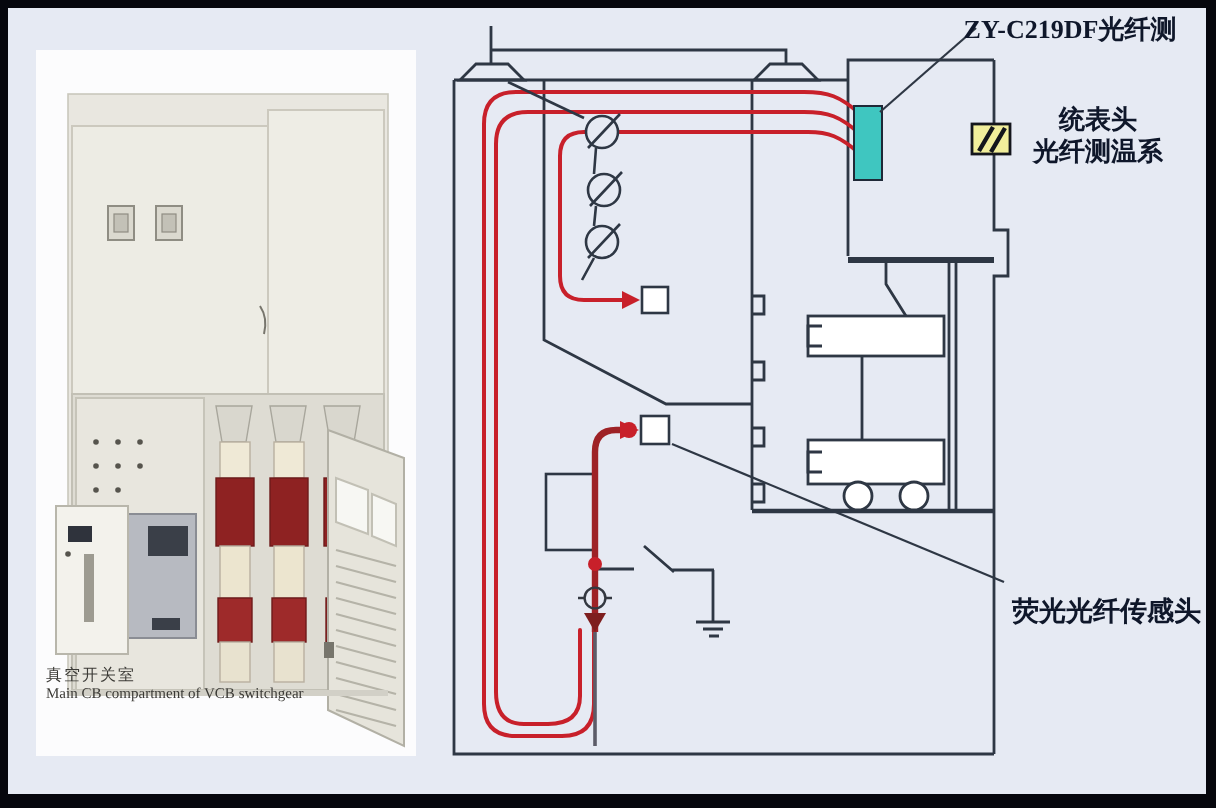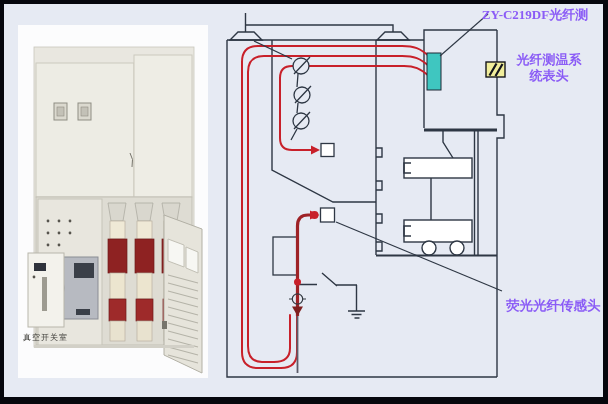--- a/index.html
+++ b/index.html
@@ -19,21 +19,21 @@
   }
   .photo svg{position:absolute;left:0;top:0;}
   .caption{
     position:absolute;color:#3b3a36;line-height:1.15;
     font-family:"Liberation Serif", serif;white-space:nowrap;text-align:center;
   }
   .caption.zh{left:5px;top:308px;font-size:8px;letter-spacing:1px;}
   .caption.en{left:5px;top:318px;font-size:7.5px;}
   .schematic-svg{position:absolute;left:-4px;top:-4px;width:608px;height:404px;}
   .diag-label{
-    position:absolute;color:#8b5cf6;font-weight:600;
+    position:absolute;color:#0f172a;font-weight:600;
     font-family:"Liberation Serif", serif;
     font-size:13px;line-height:15.5px;text-align:center;
   }
   .lbl-transmitter{left:458px;top:3px;width:146px;}
   .lbl-meter{left:495px;top:48px;width:100px;}
   .lbl-sensor{left:502px;top:294px;width:110px;text-align:left;font-size:13.5px;}
 </style>
 </head>
 <body>
 
@@ -117,20 +117,21 @@
             <line x1="150" y1="306" x2="180" y2="314"></line>
           <line x1="150" y1="314" x2="180" y2="322"></line>
             <line x1="150" y1="322" x2="180" y2="330"></line>
           <line x1="150" y1="330" x2="180" y2="338"></line>
         </g>
         <rect x="144" y="296" width="5" height="8" fill="#77756c"></rect>
       </g>
       <rect x="16" y="320" width="160" height="3" fill="#d2d0c7"></rect>
     </svg>
     <div class="caption zh">真空开关室</div>
+    <div class="caption en">Main CB compartment of VCB switchgear</div>
   </div>
 
   <svg class="schematic-svg" viewBox="0 0 608 404">
     <g stroke="var(--line,#2e3744)" stroke-width="1.4" fill="none">
 
       <path d="M227,40 H424 M227,40 V377 H497"></path>
       <path d="M497,377 V138 H504 V115 H497 V30"></path>
 
       <path d="M424,128 V30 H497"></path>
       <path d="M424,130 H497" stroke-width="3"></path>
@@ -201,18 +202,18 @@
     </g>
 
     <path d="M440,56 L488,14" stroke="var(--line,#2e3744)" stroke-width="1.1"></path>
     <path d="M336,222 L502,291" stroke="var(--line,#2e3744)" stroke-width="1.1"></path>
   </svg>
 
   <div class="diag-label lbl-transmitter">
     <div>ZY-C219DF光纤测</div>
   </div>
   <div class="diag-label lbl-meter">
+    <div>统表头</div>
     <div>光纤测温系</div>
-    <div>统表头</div>
   </div>
   <div class="diag-label lbl-sensor">荧光光纤传感头</div>
 
 </div>
 
 </body></html>

